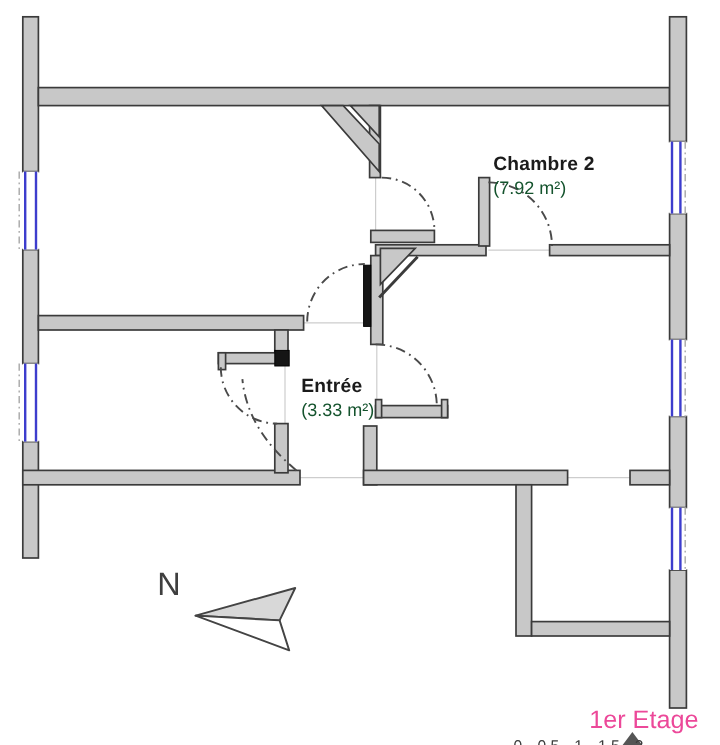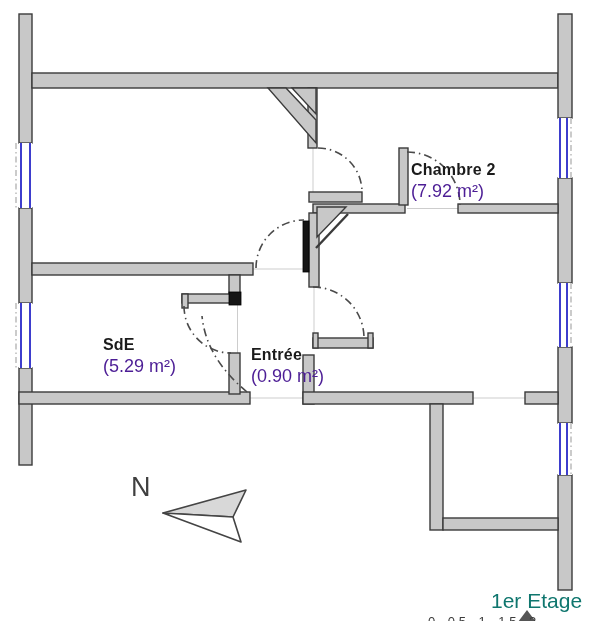--- a/index.html
+++ b/index.html
@@ -9,24 +9,24 @@
   }
   #plan-svg{position:absolute;left:0;top:0;}
   .wall{fill:#c8c8c8;stroke:#3b3b3b;stroke-width:1.4;}
   .blackpiece{fill:#151515;stroke:#000;stroke-width:0.8;}
   .guide{stroke:#cdcdcd;stroke-width:1;fill:none;}
   .arc{stroke:#4a4a4a;stroke-width:1.6;fill:none;stroke-dasharray:8 4 1.5 4;}
   .win-line{stroke:#3d3dcd;stroke-width:2;fill:none;}
   .win-bg{fill:#ffffff;stroke:none;}
   .win-dash{stroke:#a9a9a9;stroke-width:1.2;fill:none;stroke-dasharray:6 3 1.5 3;}
   .room-label{position:absolute;line-height:1.1;white-space:nowrap;}
-  .room-name{font-size:16px;font-weight:bold;color:#1b1b1b;letter-spacing:.2px;margin-top:32px;}
-  .room-area{font-size:18px;color:#4c1d95;margin-top:3px;}
+  .room-name{font-size:16px;font-weight:bold;color:#1b1b1b;letter-spacing:.2px;}
+  .room-area{font-size:15px;color:#14532d;margin-top:3px;}
   .north-n{position:absolute;left:131px;top:472px;font-size:27px;color:#3f3f3f;}
-  .floor-label{position:absolute;left:491px;top:589px;font-size:21px;color:#0f766e;white-space:nowrap;}
+  .floor-label{position:absolute;left:491px;top:589px;font-size:21px;color:#ec4899;white-space:nowrap;}
   .scale-ticks{position:absolute;left:428px;top:614px;font-size:13px;color:#3c3c3c;word-spacing:9px;white-space:nowrap;}
 </style>
 </head>
 <body>
 
 <div id="stage">
 
   <svg id="plan-svg" width="600" height="621" viewBox="0 0 600 621">
 
     <g>
@@ -134,28 +134,24 @@
 
     <polygon points="518,622 536,622 527,610" fill="#555555"></polygon>
   </svg>
 
 
   <div class="room-label" style="left:411px;top:129px">
     <div class="room-name">Chambre 2</div>
     <div class="room-area">(7.92 m²)</div>
   </div>
 
-  <div class="room-label" style="left:103px;top:304px">
-    <div class="room-name">SdE</div>
-    <div class="room-area">(5.29 m²)</div>
-  </div>
 
   <div class="room-label" style="left:251px;top:314px">
     <div class="room-name">Entrée</div>
-    <div class="room-area">(0.90 m²)</div>
+    <div class="room-area">(3.33 m²)</div>
   </div>
 
 
 
   <div class="north-n">N</div>
 
   <div class="floor-label">1er Etage</div>
 
   <div class="scale-ticks">0 0.5 1 1.5 2</div>
 

